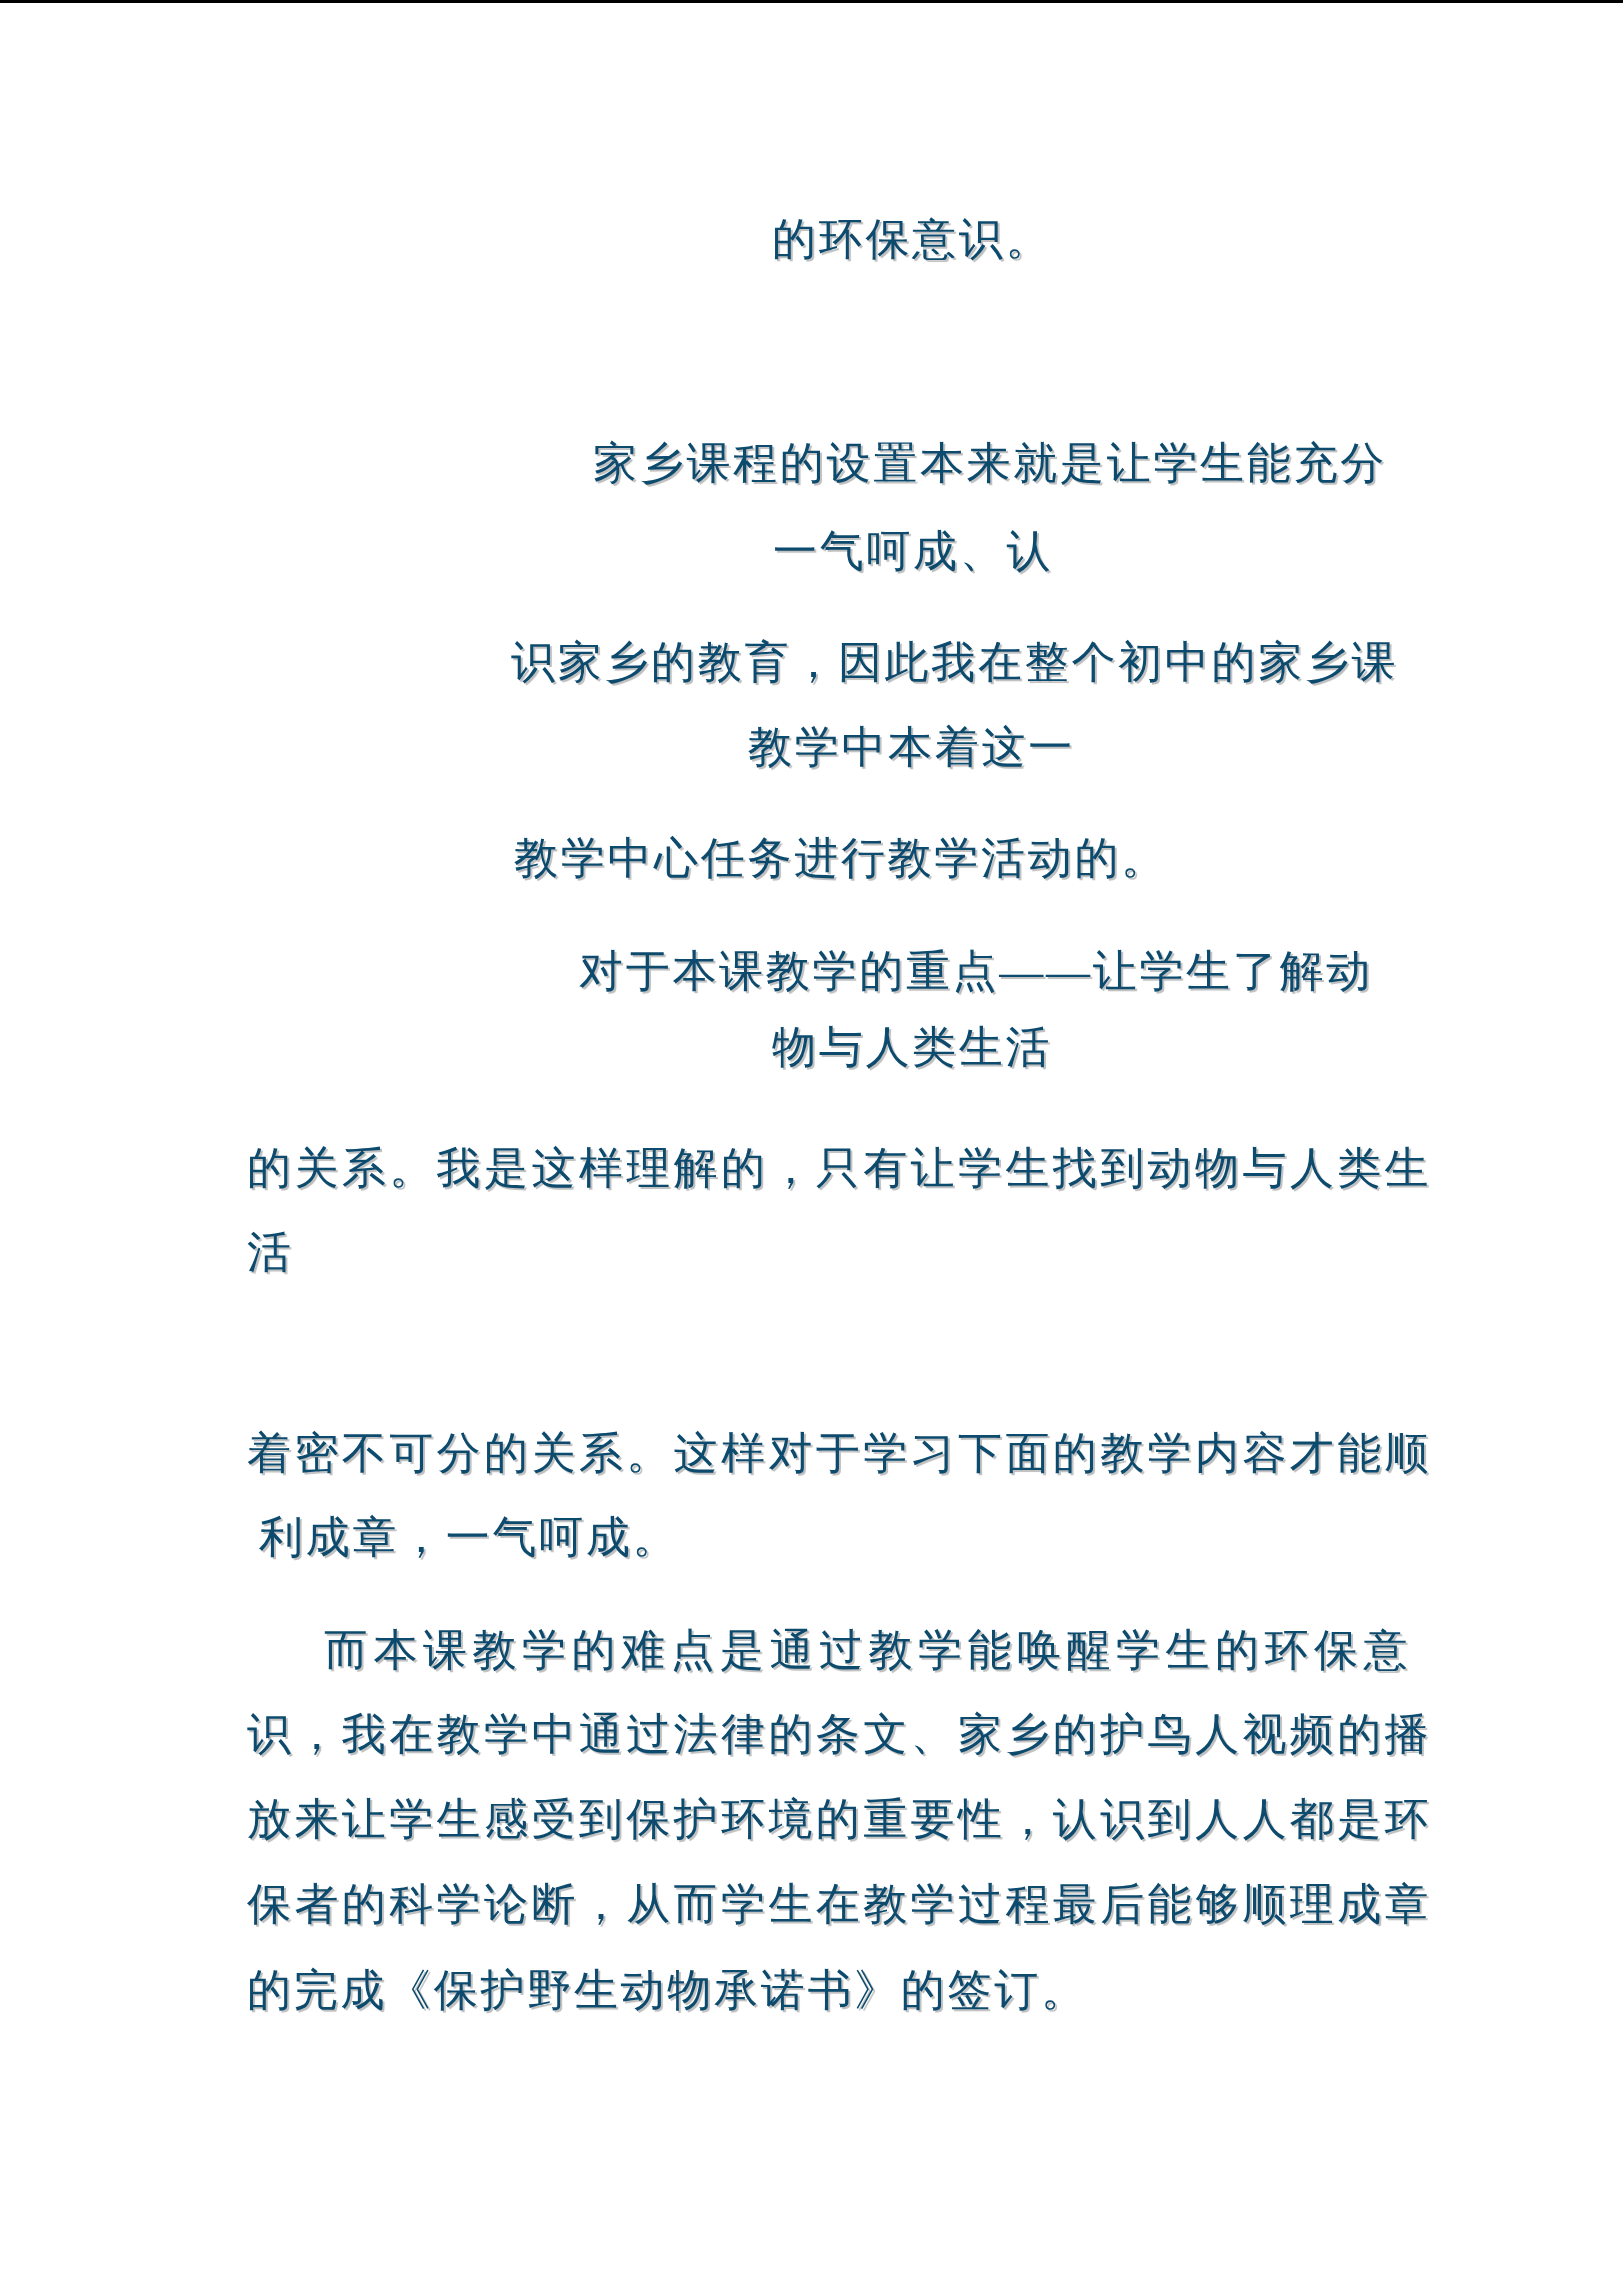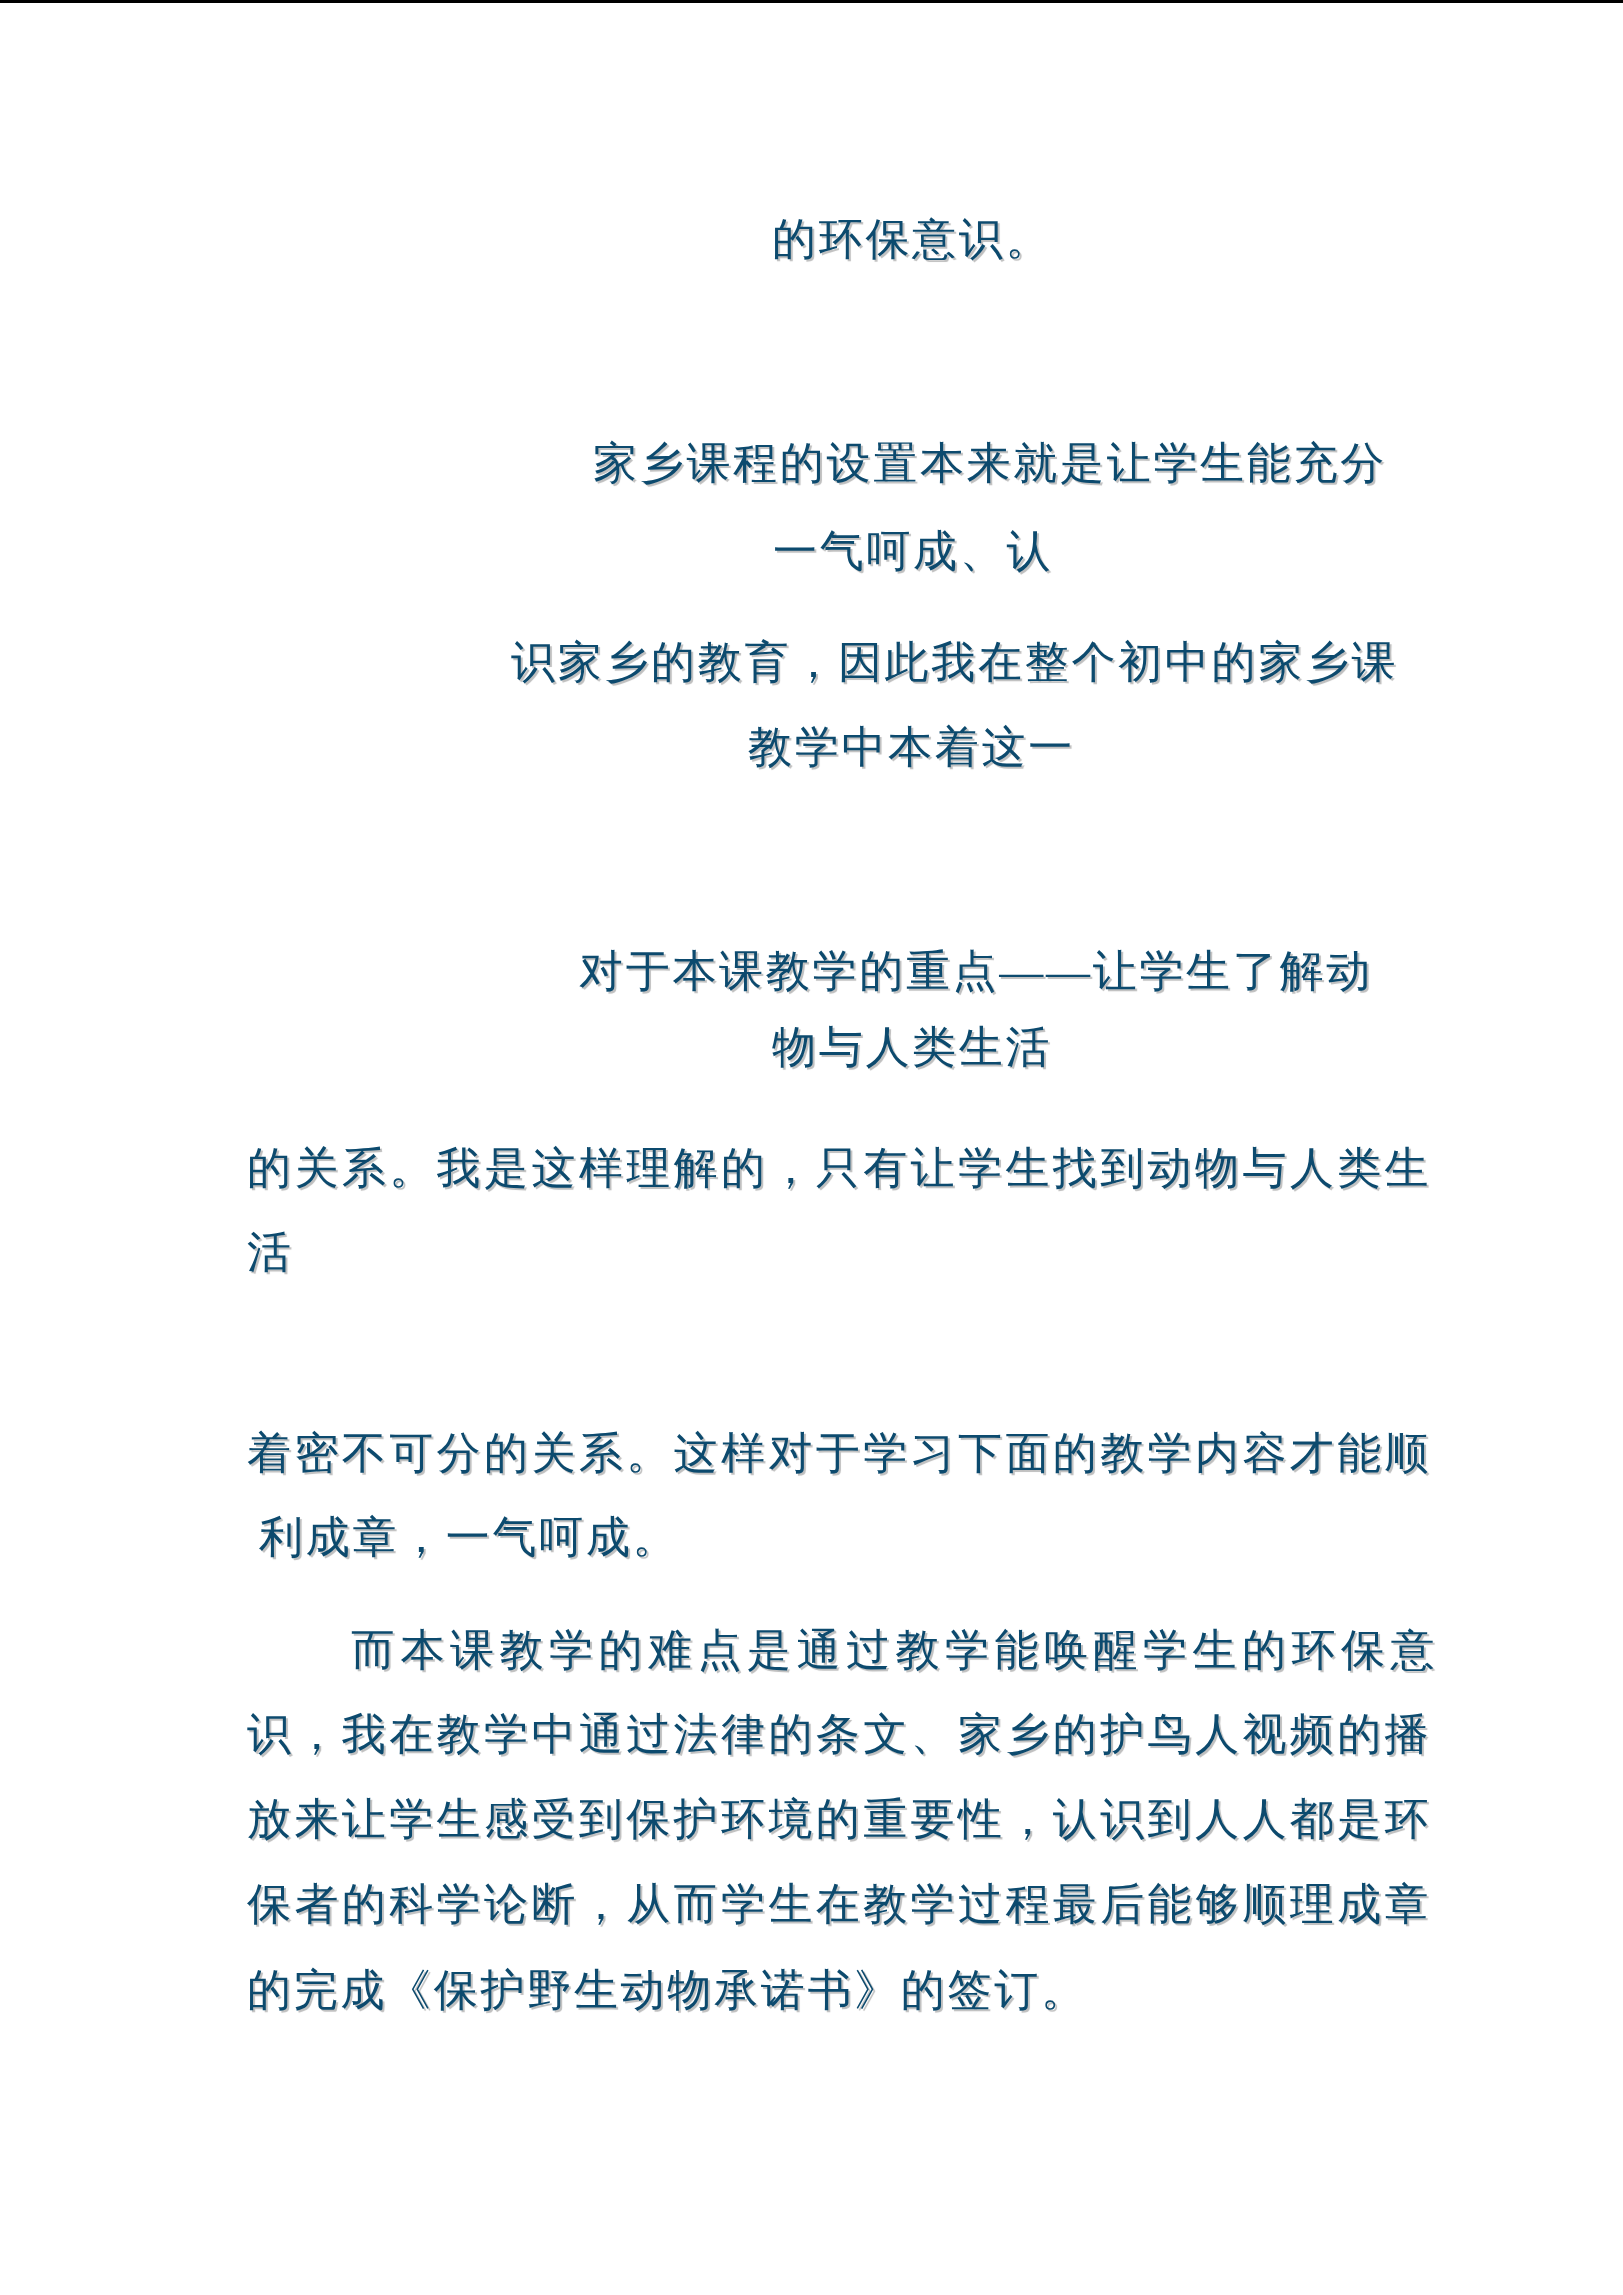--- a/index.html
+++ b/index.html
@@ -39,37 +39,38 @@
   .l4  { top: 641px;  left: 511px;  }
   .l5  { top: 726px; left: 748px; }
   .l6  { top: 837px; left: 514px;  }
   .l7  { top: 950px; left: 579px;  }
   .l8  { top: 1026px; left: 772px; }
   .l9  { top: 1147px; left: 247px;  letter-spacing: 3.4px; }
   .l10 { top: 1231px; left: 247px;  }
   .l11 { top: 1346px; left: 247px;  letter-spacing: 3.4px; }
   .l12 { top: 1432px; left: 247px;  letter-spacing: 3.4px; }
   .l13 { top: 1516px; left: 259px;  }
-  .l14 { top: 1629px; left: 351px;  letter-spacing: 5.5px; }
+  .l14 { top: 1629px; left: 324px;  letter-spacing: 5.5px; }
   .l15 { top: 1713px; left: 247px;  letter-spacing: 3.4px; }
   .l16 { top: 1798px; left: 247px;  letter-spacing: 3.4px; }
   .l17 { top: 1883px; left: 247px;  letter-spacing: 3.4px; }
   .l18 { top: 1969px; left: 247px;  }
 </style>
 </head>
 <body>
 
 <div class="page">
   <div class="top-bar"></div>
 
   <div class="line l1">的环保意识。</div>
   <div class="line l2">家乡课程的设置本来就是让学生能充分</div>
   <div class="line l3">一气呵成、认</div>
   <div class="line l4">识家乡的教育，因此我在整个初中的家乡课</div>
   <div class="line l5">教学中本着这一</div>
+  <div class="line l6">教学中心任务进行教学活动的。</div>
   <div class="line l7">对于本课教学的重点——让学生了解动</div>
   <div class="line l8">物与人类生活</div>
   <div class="line l9">的关系。我是这样理解的，只有让学生找到动物与人类生</div>
   <div class="line l10">活</div>
   <div class="line l12">着密不可分的关系。这样对于学习下面的教学内容才能顺</div>
   <div class="line l13">利成章，一气呵成。</div>
   <div class="line l14">而本课教学的难点是通过教学能唤醒学生的环保意</div>
   <div class="line l15">识，我在教学中通过法律的条文、家乡的护鸟人视频的播</div>
   <div class="line l16">放来让学生感受到保护环境的重要性，认识到人人都是环</div>
   <div class="line l17">保者的科学论断，从而学生在教学过程最后能够顺理成章</div>

